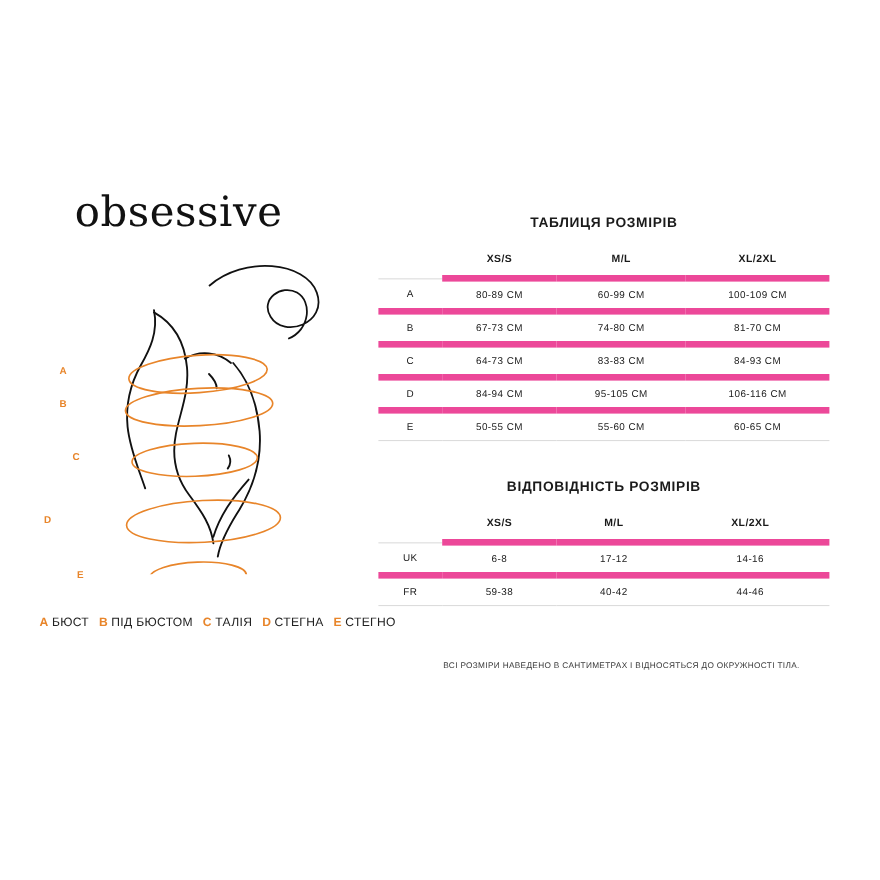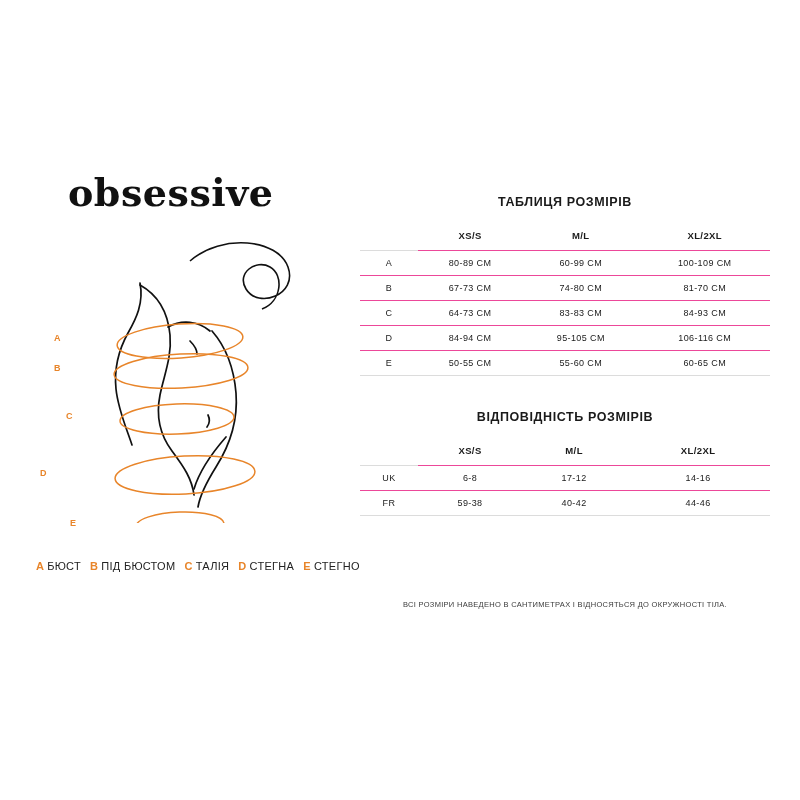--- a/index.html
+++ b/index.html
@@ -26,21 +26,21 @@
     left: 40px;
     top: 170px;
     width: 310px;
   }
   .brand {
     font-family: "DejaVu Serif", serif;
     font-size: 38px;
     letter-spacing: 0.5px;
     color: #111;
     margin-left: 28px;
-    font-weight: 700;
+    font-weight: 400;
   }
   .figure-wrap {
     position: relative;
     width: 300px;
     height: 300px;
     margin-top: 8px;
   }
   .figure-wrap svg { display: block; }
 
   .legend {
@@ -59,21 +59,21 @@
     margin-right: 3px;
   }
   .legend .lv {
     margin-right: 9px;
     text-transform: uppercase;
   }
 
   
   .right-col {
     position: absolute;
-    left: 360px;
+    left: 344px;
     top: 195px;
     width: 410px;
   }
   .table-title {
     text-align: center;
     font-size: 12.5px;
     font-weight: 700;
     letter-spacing: 0.6px;
     color: #1a1a1a;
     margin-bottom: 14px;
@@ -83,21 +83,21 @@
     border-collapse: collapse;
     font-size: 9px;
     letter-spacing: 0.4px;
   }
   table.sizes th,
   table.sizes td {
     padding: 7px 0 7px 0;
     text-align: center;
     font-weight: 400;
     color: #1a1a1a;
-    border-bottom: 1px solid #ec4899;
+    border-bottom: 6px solid #ec4899;
   }
   table.sizes thead th {
     font-weight: 700;
     font-size: 9.5px;
     padding-bottom: 9px;
   }
   table.sizes thead th.rowkey-head {
     border-bottom: 1px solid #dcdcdc;
   }
   table.sizes tbody tr:last-child td {

